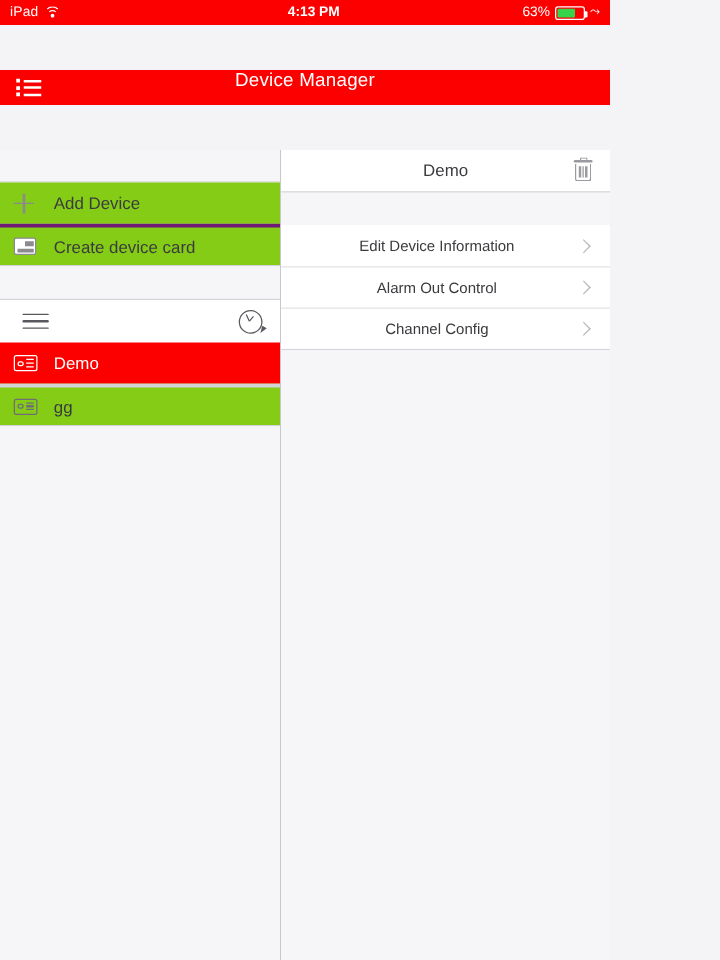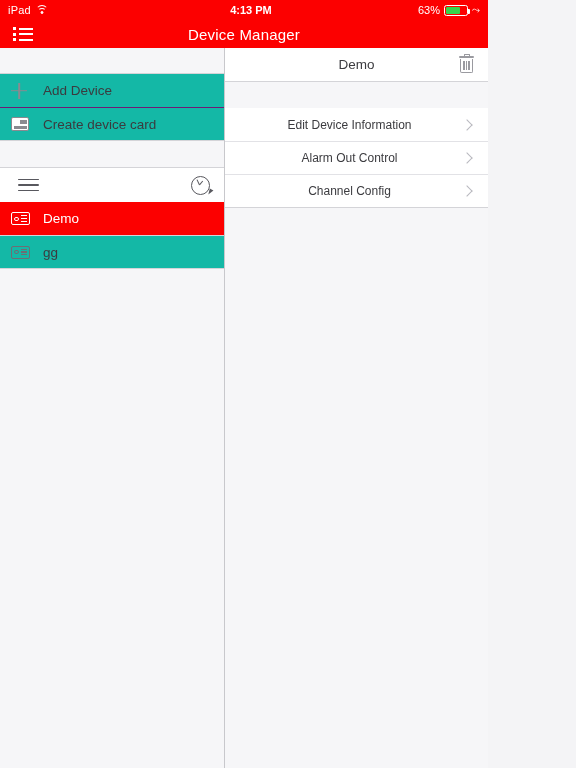--- a/index.html
+++ b/index.html
@@ -3,21 +3,21 @@
 <meta charset="utf-8">
 <title>Device Manager</title>
 <style>
   * { box-sizing: border-box; margin: 0; padding: 0; }
   html, body {
     width: 576px; height: 768px;
     font-family: "Liberation Sans", sans-serif;
     background: #f4f4f6;
     overflow: hidden;
   }
-  .app { position: relative; width: 488px; height: 768px; display: flex; flex-direction: column; }
+  .app { position: relative; width: 488px; height: 768px; display: flex; flex-direction: column; gap: 36px; }
 
   
   .statusbar {
     height: 20px; background: #fc0000; color: #ffffff;
     display: flex; align-items: center; padding: 0 8px;
     font-size: 11px; flex: 0 0 20px; position: relative;
   }
   .sb-left { display: flex; align-items: center; gap: 5px; }
   .sb-device { font-size: 11px; letter-spacing: .2px; }
   .sb-center {
@@ -46,21 +46,21 @@
     content: ""; position: absolute; right: -3px; top: 3px; width: 2px; height: 5px;
     background: #fff; border-radius: 0 1px 1px 0;
   }
   .battery .fill { position: absolute; left: 1px; top: 1px; bottom: 1px; background: #35d44a;
                    border-radius: 1px; }
   .bolt { font-size: 10px; line-height: 1; }
 
   
   .navbar {
     height: 28px; background: #fc0000; color: #fff;
-    display: flex; align-items: center; position: relative; flex: 0 0 28px;
+    display: flex; align-items: flex-start; position: relative; flex: 0 0 28px;
   }
   .nav-menu-btn {
     width: 46px; height: 28px; display: flex; align-items: center; justify-content: center;
     cursor: pointer;
   }
   .bullet-list { width: 20px; height: 14px; display: flex; flex-direction: column;
                  justify-content: space-between; }
   .bullet-list .bl-row { display: flex; align-items: center; gap: 3px; height: 3px; }
   .bullet-list .bl-dot { width: 3px; height: 3px; background: #fff; }
   .bullet-list .bl-line { flex: 1; height: 2px; background: #fff; }
@@ -76,24 +76,24 @@
     border-right: 1px solid #c8c8cc; display: flex; flex-direction: column;
   }
   .detail { flex: 1; background: #f6f6f8; display: flex; flex-direction: column; }
 
   .gap { height: 25px; background: #f6f6f8; flex: 0 0 25px; }
   .gap.tall { height: 26px; flex: 0 0 26px; }
 
   .group { background: #ffffff; border-top: 1px solid #d4d4d8; border-bottom: 1px solid #d4d4d8; }
 
   .row {
-    height: 33px; display: flex; align-items: center; background: #14b8a6;
+    height: 33px; display: flex; align-items: center; background: #84cc16;
     padding-left: 11px; cursor: pointer; position: relative;
   }
-  .row + .row { border-top: 1px solid #701a75; }
+  .row + .row { border-top: 3px solid #701a75; }
   .row .icon-slot { width: 32px; display: flex; align-items: center; }
   .row .label { font-size: 13.5px; color: #3b3b3f; }
 
   
   .plus-icon { width: 16px; height: 16px; position: relative; }
   .plus-icon::before, .plus-icon::after {
     content: ""; position: absolute; background: #8a8a90;
   }
   .plus-icon::before { left: 50%; top: 0; width: 1.6px; height: 16px; transform: translateX(-50%); }
   .plus-icon::after { top: 50%; left: 0; height: 1.6px; width: 16px; transform: translateY(-50%); }

